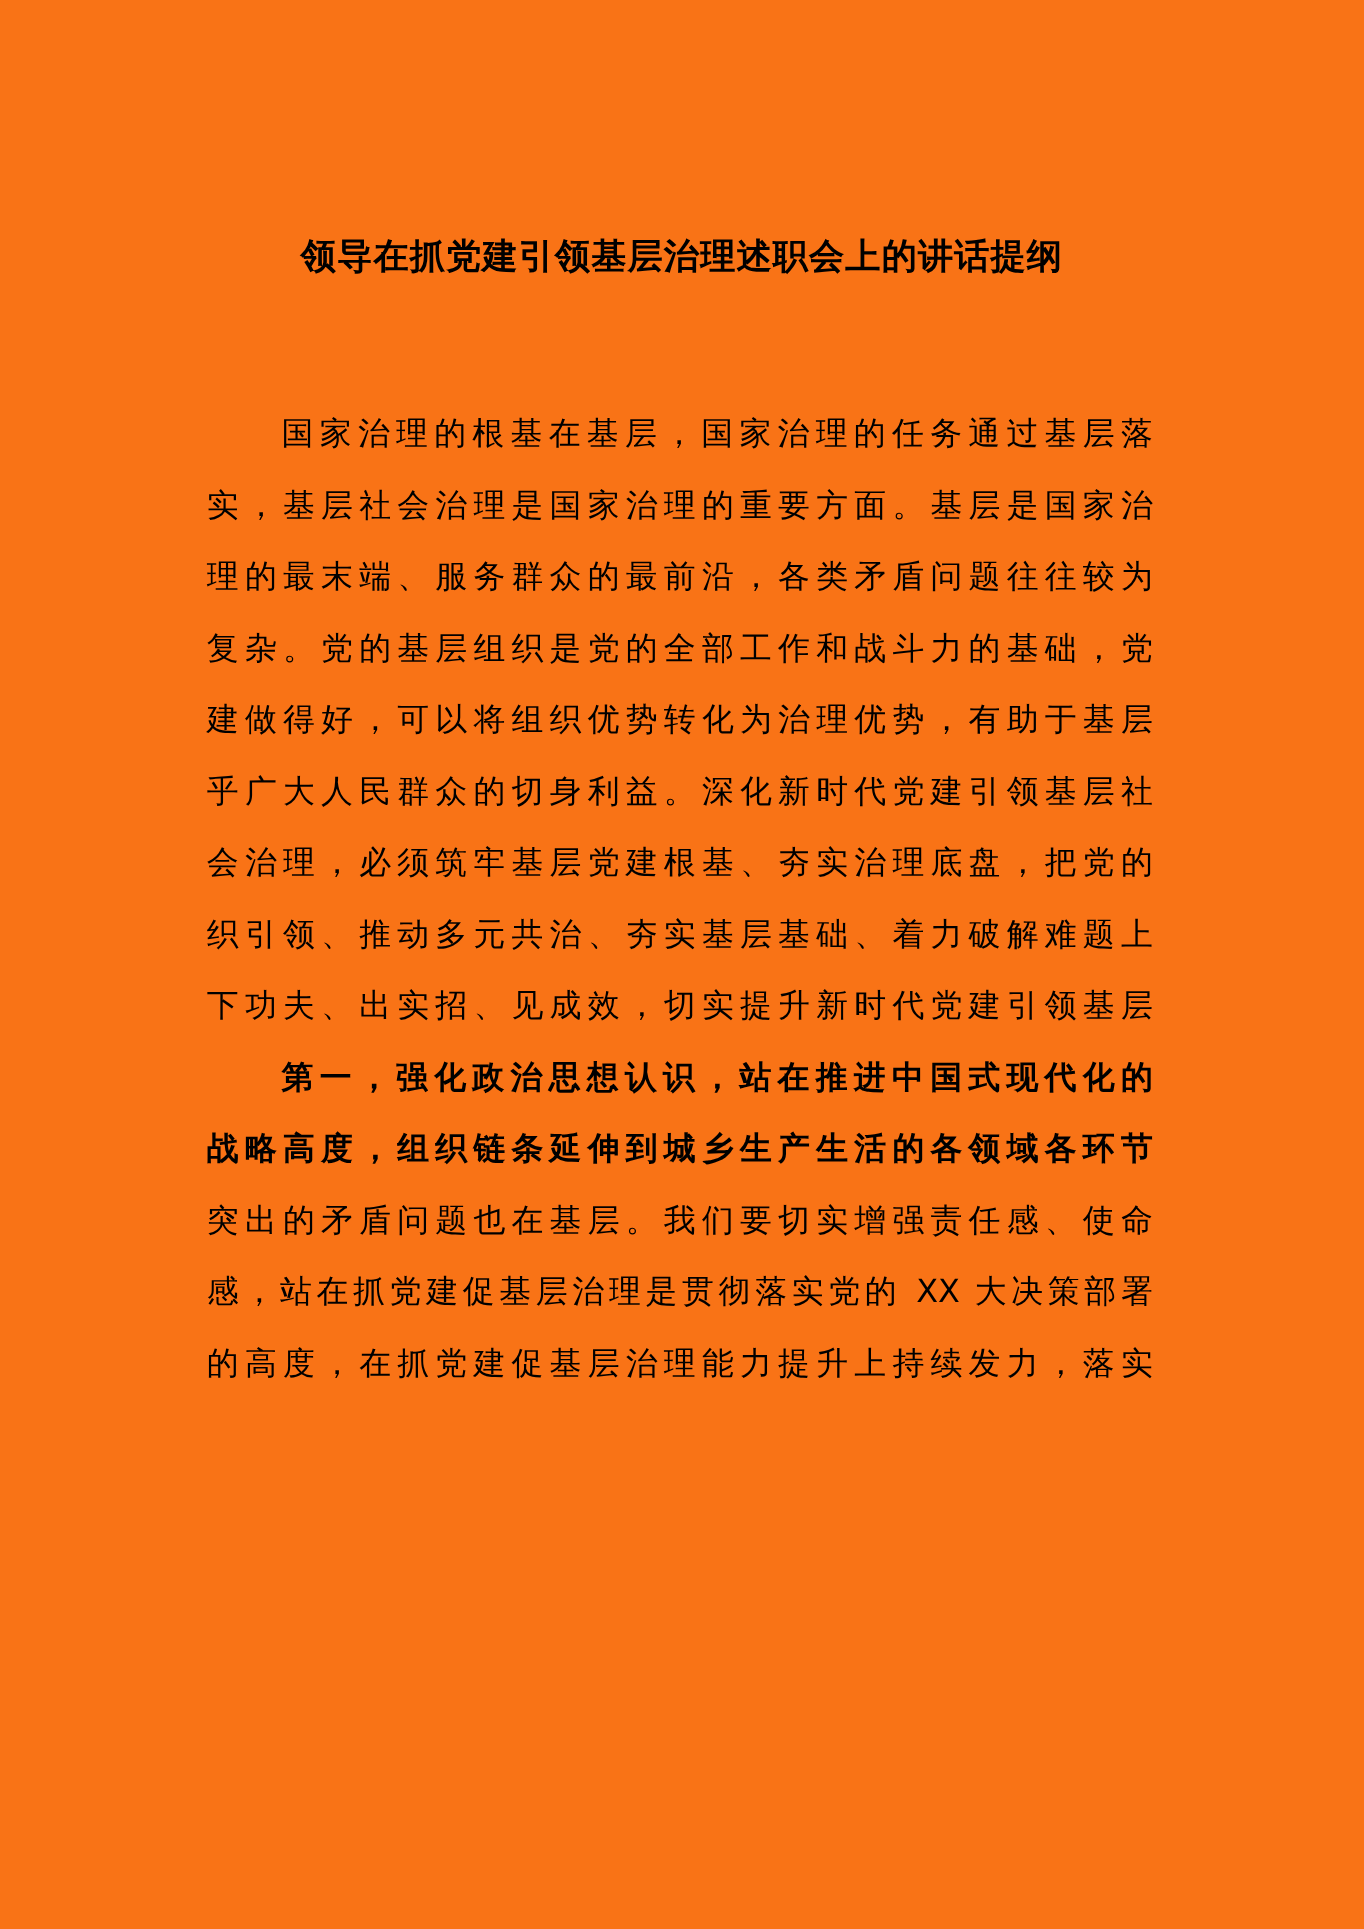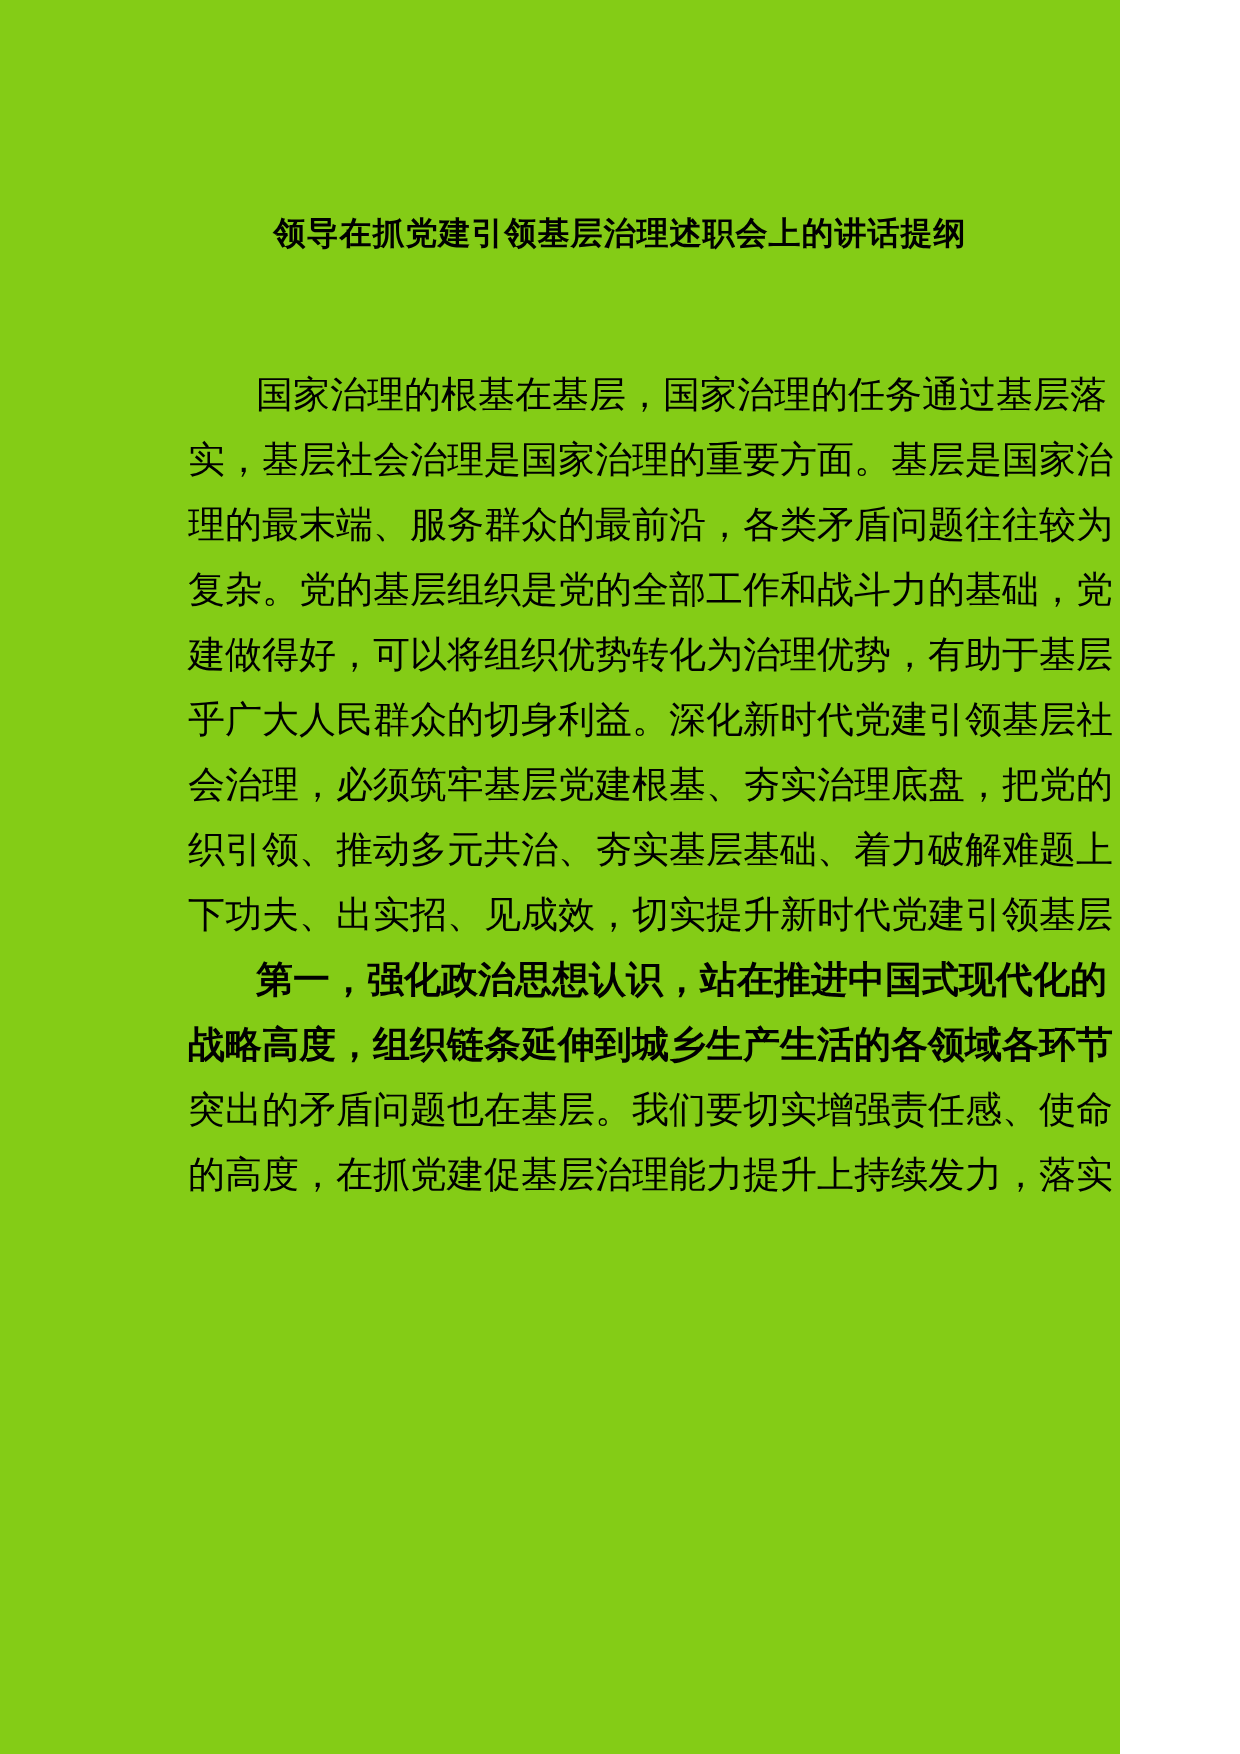--- a/index.html
+++ b/index.html
@@ -12,23 +12,23 @@
       height: 1754px;
       position: relative;
       overflow: hidden;
       font-family: "DejaVu Sans", "Liberation Sans", sans-serif;
       color: #000000;
     }
     .page {
       position: absolute;
       left: 0;
       top: 0;
-      width: 1120px;
+      width: 1240px;
       height: 1754px;
-      background: #84cc16;
+      background: #f97316;
     }
     .title {
       position: absolute;
       left: 0;
       top: 210px;
       width: 1240px;
       text-align: center;
       font-size: 32px;
       font-weight: bold;
       line-height: 46px;
@@ -37,21 +37,21 @@
     .body-text {
       position: absolute;
       left: 188px;
       top: 362px;
       width: 860px;
     }
     .line {
       display: block;
       height: 65px;
       line-height: 65px;
-      font-size: 37px;
+      font-size: 29px;
       white-space: nowrap;
       text-align: justify;
       text-align-last: justify;
       overflow: visible;
     }
     .line.indent {
       padding-left: 68px;
     }
     .line.last {
       text-align-last: left;
@@ -78,17 +78,18 @@
       <span class="line">乎广大人民群众的切身利益。深化新时代党建引领基层社</span>
       <span class="line">会治理，必须筑牢基层党建根基、夯实治理底盘，把党的</span>
       <span class="line">织引领、推动多元共治、夯实基层基础、着力破解难题上</span>
       <span class="line">下功夫、出实招、见成效，切实提升新时代党建引领基层</span>
     </div>
 
     <div>
       <span class="line indent bold">第一，强化政治思想认识，站在推进中国式现代化的</span>
       <span class="line bold">战略高度，组织链条延伸到城乡生产生活的各领域各环节</span>
       <span class="line">突出的矛盾问题也在基层。我们要切实增强责任感、使命</span>
+      <span class="line">感，站在抓党建促基层治理是贯彻落实党的 XX 大决策部署</span>
       <span class="line">的高度，在抓党建促基层治理能力提升上持续发力，落实</span>
     </div>
 
   </div>
 </div>
 
 </body></html>

